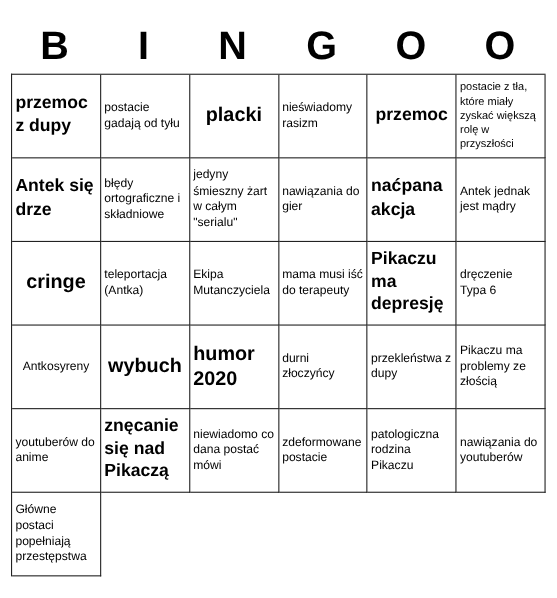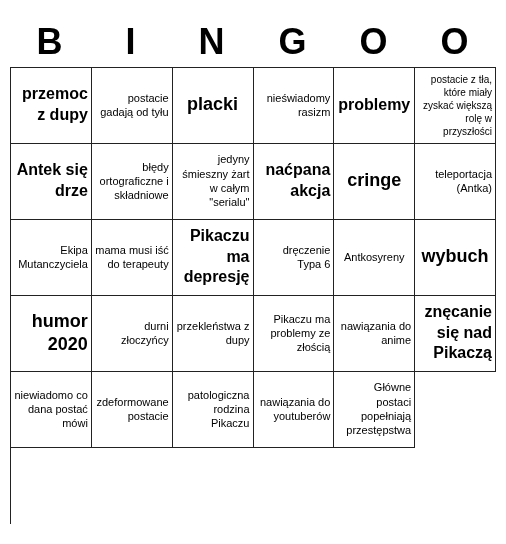--- a/index.html
+++ b/index.html
@@ -36,21 +36,21 @@
       border-top: 1.5px solid #222;
       width: 100%;
     }
     .bingo-cell {
       border-right: 1.5px solid #222;
       border-bottom: 1.5px solid #222;
       min-height: 76px;
       display: flex;
       align-items: center;
       justify-content: center;
-      text-align: right;
+      text-align: left;
       padding: 4px 3px;
       font-size: 11px;
       line-height: 1.3;
       word-break: break-word;
     }
     .bingo-cell.large-text {
       font-size: 18px;
       font-weight: bold;
     }
     .bingo-cell.medium-text {
@@ -71,39 +71,41 @@
       <span>N</span>
       <span>G</span>
       <span>O</span>
       <span>O</span>
     </div>
   <div class="bingo-grid">
   <div class="bingo-cell medium-text">przemoc z dupy</div>
       <div class="bingo-cell">postacie gadają od tyłu</div>
       <div class="bingo-cell large-text">placki</div>
       <div class="bingo-cell">nieświadomy rasizm</div>
-      <div class="bingo-cell medium-text">problemy</div>
+      <div class="bingo-cell medium-text">przemoc</div>
       <div class="bingo-cell small-text">postacie z tła, które miały zyskać większą rolę w przyszłości</div>
       <div class="bingo-cell medium-text">Antek się drze</div>
       <div class="bingo-cell">błędy ortograficzne i składniowe</div>
       <div class="bingo-cell">jedyny śmieszny żart w całym "serialu"</div>
+      <div class="bingo-cell">nawiązania do gier</div>
       <div class="bingo-cell medium-text">naćpana akcja</div>
+      <div class="bingo-cell">Antek jednak jest mądry</div>
       <div class="bingo-cell large-text">cringe</div>
       <div class="bingo-cell">teleportacja (Antka)</div>
       <div class="bingo-cell">Ekipa Mutanczyciela</div>
       <div class="bingo-cell">mama musi iść do terapeuty</div>
       <div class="bingo-cell medium-text">Pikaczu ma depresję</div>
       <div class="bingo-cell">dręczenie Typa 6</div>
       <div class="bingo-cell">Antkosyreny</div>
       <div class="bingo-cell large-text">wybuch</div>
       <div class="bingo-cell large-text">humor 2020</div>
       <div class="bingo-cell">durni złoczyńcy</div>
       <div class="bingo-cell">przekleństwa z dupy</div>
       <div class="bingo-cell">Pikaczu ma problemy ze złością</div>
-      <div class="bingo-cell">nawiązania do anime</div>
+      <div class="bingo-cell">youtuberów do anime</div>
       <div class="bingo-cell medium-text">znęcanie się nad Pikaczą</div>
       <div class="bingo-cell">niewiadomo co dana postać mówi</div>
       <div class="bingo-cell">zdeformowane postacie</div>
       <div class="bingo-cell">patologiczna rodzina Pikaczu</div>
       <div class="bingo-cell">nawiązania do youtuberów</div>
       <div class="bingo-cell">Główne postaci popełniają przestępstwa</div>
     </div>
 </div>
 
 </body></html>

